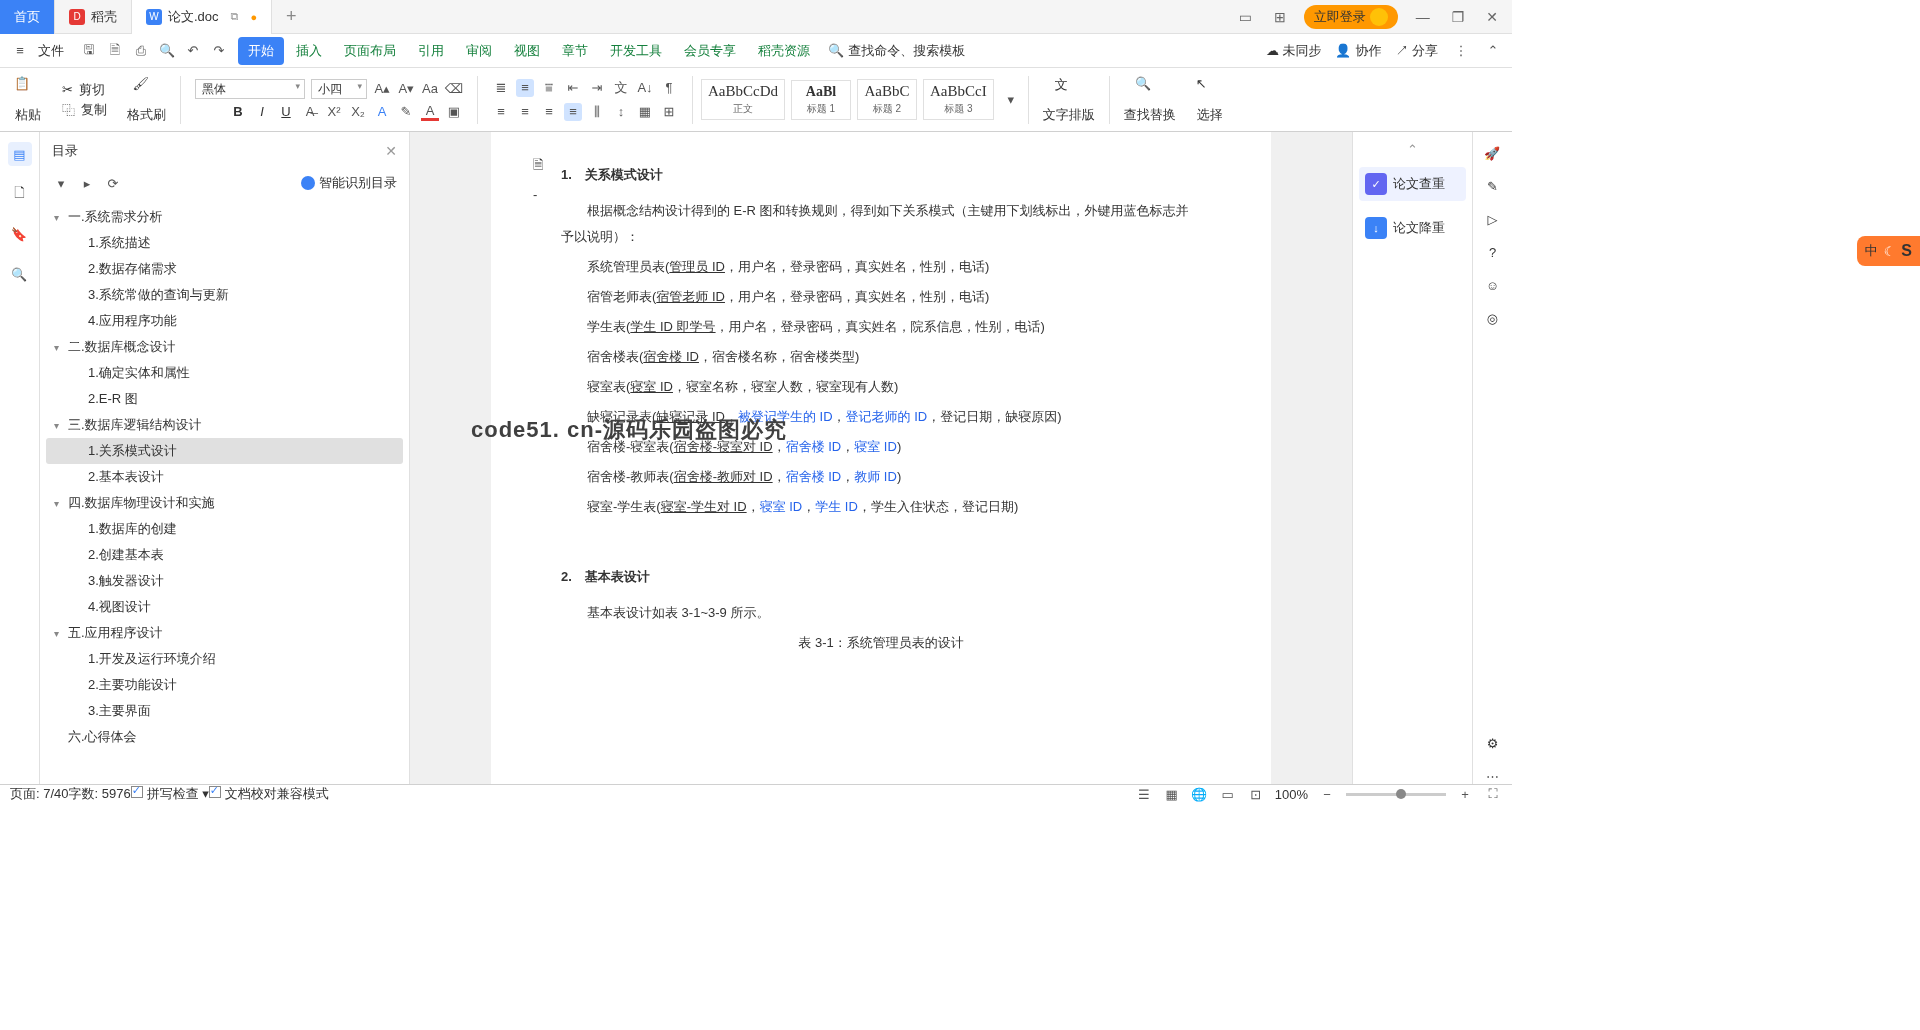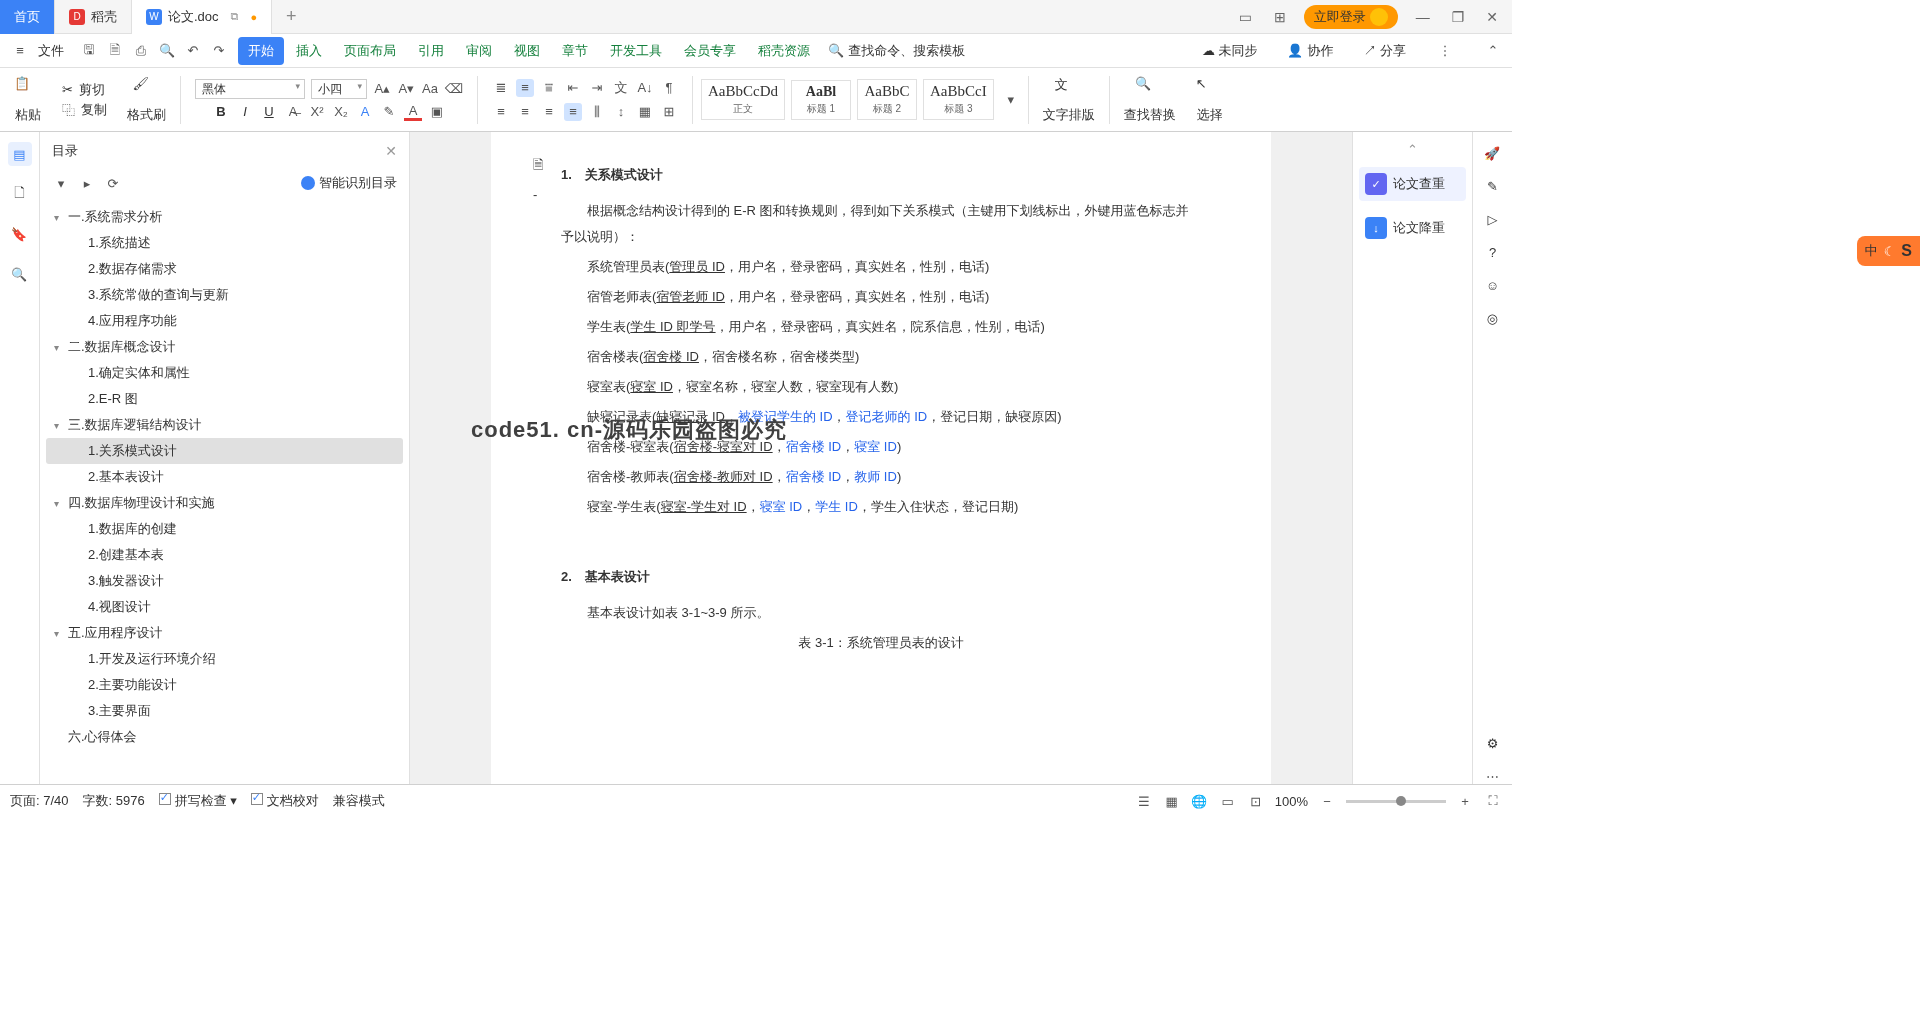--- a/index.html
+++ b/index.html
@@ -16,21 +16,21 @@
 .login-btn{background:#ff9800;color:#fff;padding:3px 10px;border-radius:12px;display:flex;align-items:center;gap:4px;font-size:12px}
 .avatar{width:18px;height:18px;border-radius:50%;background:#ffc107;display:inline-block}
 .win-btn{color:#666;font-size:14px;padding:0 4px}
 .menubar{height:34px;display:flex;align-items:center;padding:0 10px;border-bottom:1px solid #e0e0e0;gap:2px}
 .menu-ico{width:20px;height:20px;display:inline-flex;align-items:center;justify-content:center;color:#555}
 .menu-file{margin:12px 6px;color:#333}
 .qat{display:flex;gap:8px;margin:0 8px;color:#555}
 .ribbon-tab{padding:5px 10px;color:#15803d;cursor:pointer;border-radius:4px}
 .ribbon-tab.active{background:#3b82f6;color:#fff}
 .search-box{display:flex;align-items:center;gap:4px;color:#999;margin-left:6px}
-.menubar-right{margin-left:auto;display:flex;gap:30px;color:#555}
+.menubar-right{margin-left:auto;display:flex;gap:14px;color:#555}
 .ribbon{height:64px;display:flex;align-items:center;border-bottom:1px solid #d0d0d0;padding:0 8px;gap:8px}
 .rgroup{display:flex;flex-direction:column;align-items:center;justify-content:center;padding:0 6px;height:100%;font-size:11px;color:#555;gap:2px}
 .rgroup.big svg,.rgroup.big .bigico{width:28px;height:28px}
 .rgroup-row{display:flex;gap:6px;align-items:center}
 .divider{width:1px;height:48px;background:#e0e0e0}
 .font-sel{border:1px solid #ccc;padding:1px 18px 1px 6px;height:20px;font-size:12px;background:#fff;position:relative}
 .font-sel:after{content:"▾";position:absolute;right:4px;color:#888;font-size:9px}
 .btn-ico{width:18px;height:18px;display:inline-flex;align-items:center;justify-content:center;color:#555;cursor:pointer;font-size:13px}
 .style-box{border:1px solid #e0e0e0;text-align:center;padding:3px 6px;min-width:60px;font-size:11px}
 .style-box .prev{font-family:serif;font-size:15px;color:#333}
@@ -57,21 +57,21 @@
 .page .u{text-decoration:underline}
 .page .fk{color:#2563eb}
 .watermark{position:absolute;top:276px;left:-20px;color:#404040;font-size:22px;font-weight:600;font-family:Arial;letter-spacing:1px;white-space:nowrap;pointer-events:none}
 .page-gutter{position:absolute;left:42px;top:20px;display:flex;flex-direction:column;gap:4px;color:#bbb}
 .right-panel{width:120px;border-left:1px solid #e0e0e0;padding:10px 6px;display:flex;flex-direction:column;gap:10px}
 .rp-item{display:flex;align-items:center;gap:6px;padding:6px;border-radius:4px;cursor:pointer;font-size:12px}
 .rp-item.active{background:#eef2ff}
 .rp-ico{width:22px;height:22px;border-radius:4px;display:flex;align-items:center;justify-content:center;color:#fff;font-size:11px}
 .right-rail{width:40px;border-left:1px solid #e0e0e0;display:flex;flex-direction:column;align-items:center;padding-top:14px;gap:18px;color:#888}
 .float-badge{position:fixed;right:0;top:236px;background:#ff7a2e;color:#fff;padding:6px 8px;border-radius:8px 0 0 8px;display:flex;align-items:center;gap:6px;font-size:13px}
-.statusbar{height:26px;border-top:1px solid #d0d0d0;display:flex;align-items:flex-end;padding:0 10px;font-size:12px;color:#555;gap:14px}
+.statusbar{height:26px;border-top:1px solid #d0d0d0;display:flex;align-items:flex-start;padding:0 10px;font-size:12px;color:#555;}
 .statusbar .right{margin-left:auto;display:flex;align-items:center;gap:10px}
 .zoom-track{width:100px;height:3px;background:#ccc;position:relative}
 .zoom-thumb{position:absolute;left:50%;top:-4px;width:10px;height:10px;border-radius:50%;background:#888}
 .chk{width:12px;height:12px;border:1px solid #888;display:inline-block;margin-right:4px;position:relative}
 .chk.on:after{content:"✓";position:absolute;top:-3px;left:0;color:#3b82f6;font-size:11px}
 </style>
 </head>
 <body>
 
 <div class="titlebar">
@@ -145,21 +145,21 @@
     </div>
   <div class="rgroup" style="align-items:flex-start">
     <div class="rgroup-row">✂ <span>剪切</span></div>
     <div class="rgroup-row">⿻ <span>复制</span></div>
   </div>
   <div class="rgroup big">
       <span class="bigico">🖌</span>
       <span>格式刷</span>
     </div>
   <div class="divider"></div>
-  <div class="rgroup" style="align-items:center;gap:4px">
+  <div class="rgroup" style="align-items:flex-end;gap:4px">
     <div class="rgroup-row">
       <div class="font-sel" style="width:110px">黑体</div>
       <div class="font-sel" style="width:56px">小四</div>
       <span class="btn-ico">A▴</span>
       <span class="btn-ico">A▾</span>
       <span class="btn-ico">Aa</span>
       <span class="btn-ico">⌫</span>
     </div>
     <div class="rgroup-row">
       <span class="btn-ico">

